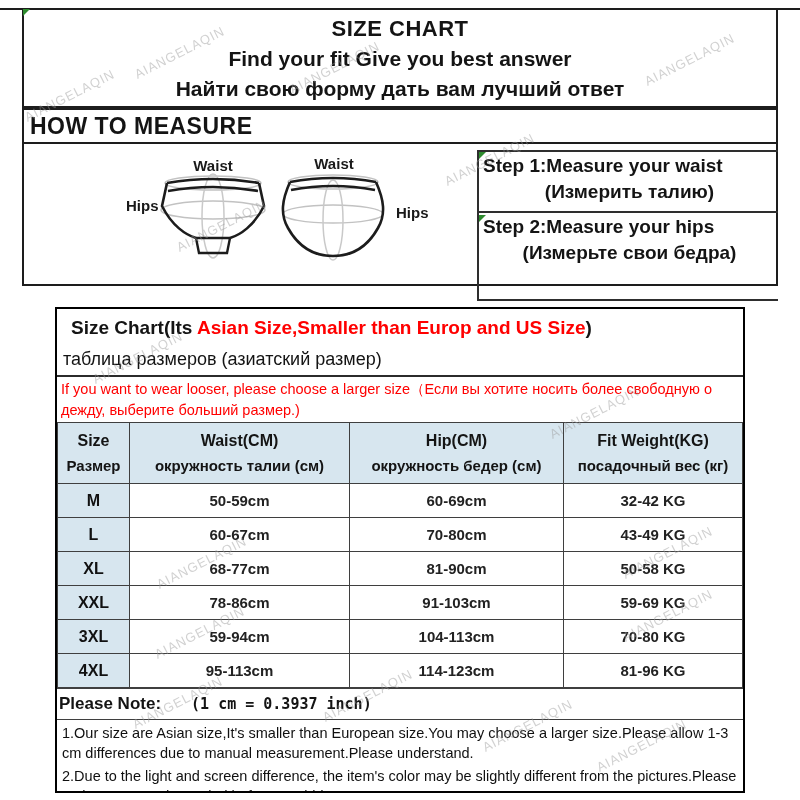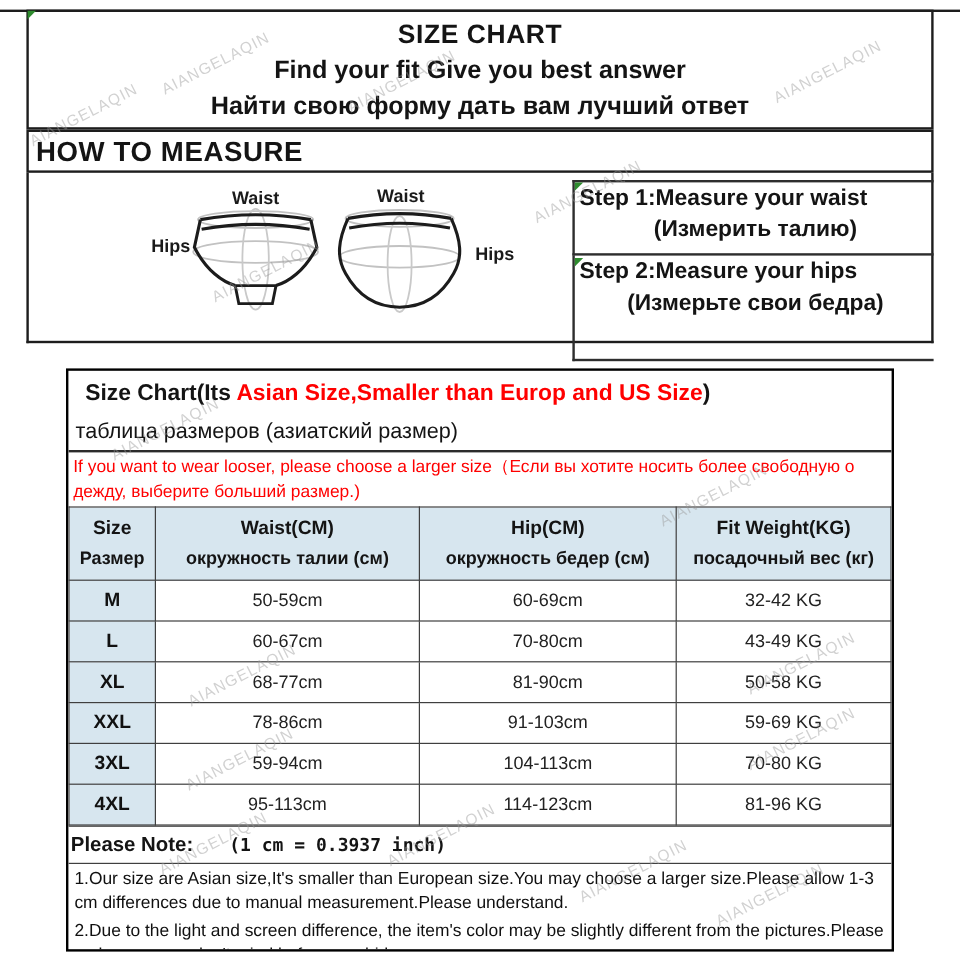--- a/index.html
+++ b/index.html
@@ -46,21 +46,21 @@
   .cb-title .red{color:#ff0000;}
   .cb-subtitle{height:30px;line-height:28px;padding-left:6px;font-size:18px;border-bottom:2px solid #2b2b2b;}
   .cb-warning{padding:2px 0 1px 4px;color:#ff0000;font-size:14.5px;line-height:21px;}
   .cb-warning div{white-space:nowrap;overflow:hidden;}
 
   table.size-table{width:100%;border-collapse:collapse;table-layout:fixed;}
   table.size-table td{border:1px solid #3f3f3f;text-align:center;vertical-align:middle;padding:0;}
   .hdr td{background:#d7e6ef;height:60px;}
   .h-en{font-size:16px;font-weight:bold;display:block;}
   .h-ru{font-size:15px;font-weight:bold;display:block;margin-top:7px;}
-  .drow td{height:33px;font-size:15px;color:#222;}
+  .drow td{height:33px;font-size:15px;color:#222;font-weight:bold;}
   .drow td.sz{background:#d7e6ef;font-weight:bold;font-size:16px;color:#111;}
 
   .please-note{height:30px;display:flex;align-items:center;padding-left:2px;border-top:1px solid #3f3f3f;}
   .pn-label{font-size:17px;font-weight:bold;}
   .pn-conv{font-size:15px;font-weight:bold;margin-left:30px;font-family:"DejaVu Sans Mono",monospace;}
   .notes{border-top:1px solid #3f3f3f;padding:3px 5px 0 5px;}
   .notes p{margin:0 0 3px 0;font-size:14.5px;line-height:20px;color:#101010;}
 
   
   .wm{position:absolute;font-size:13px;letter-spacing:1px;color:#9a9a9a;opacity:.45;

